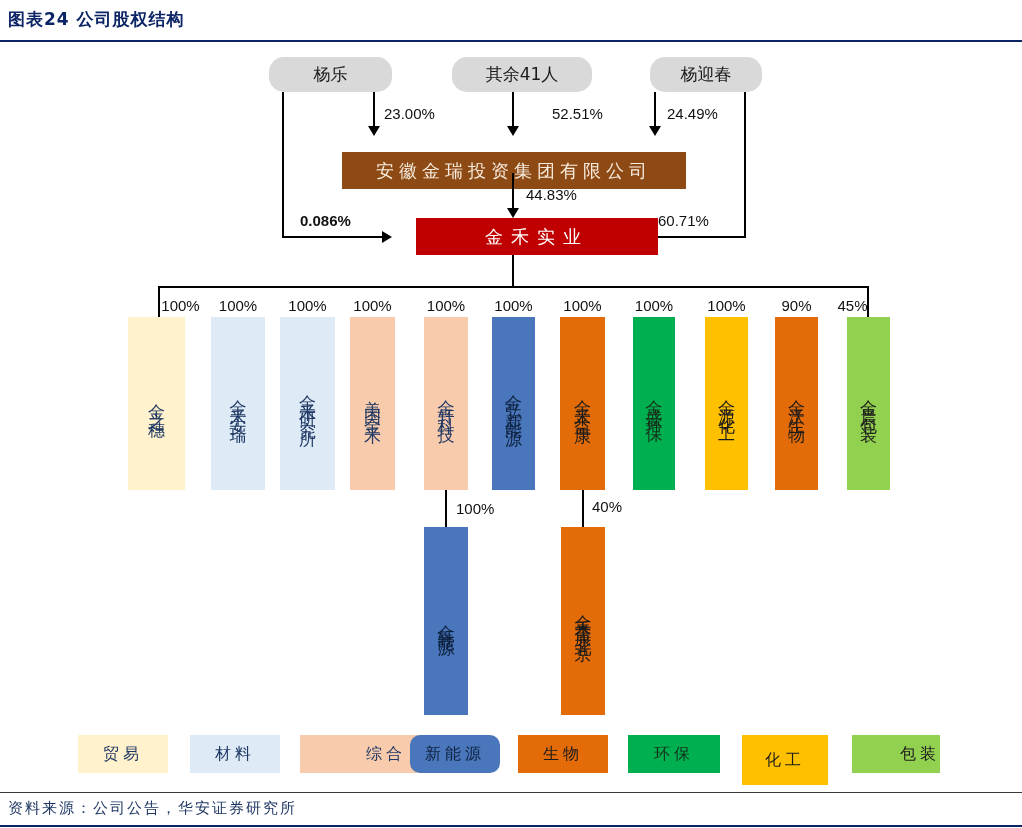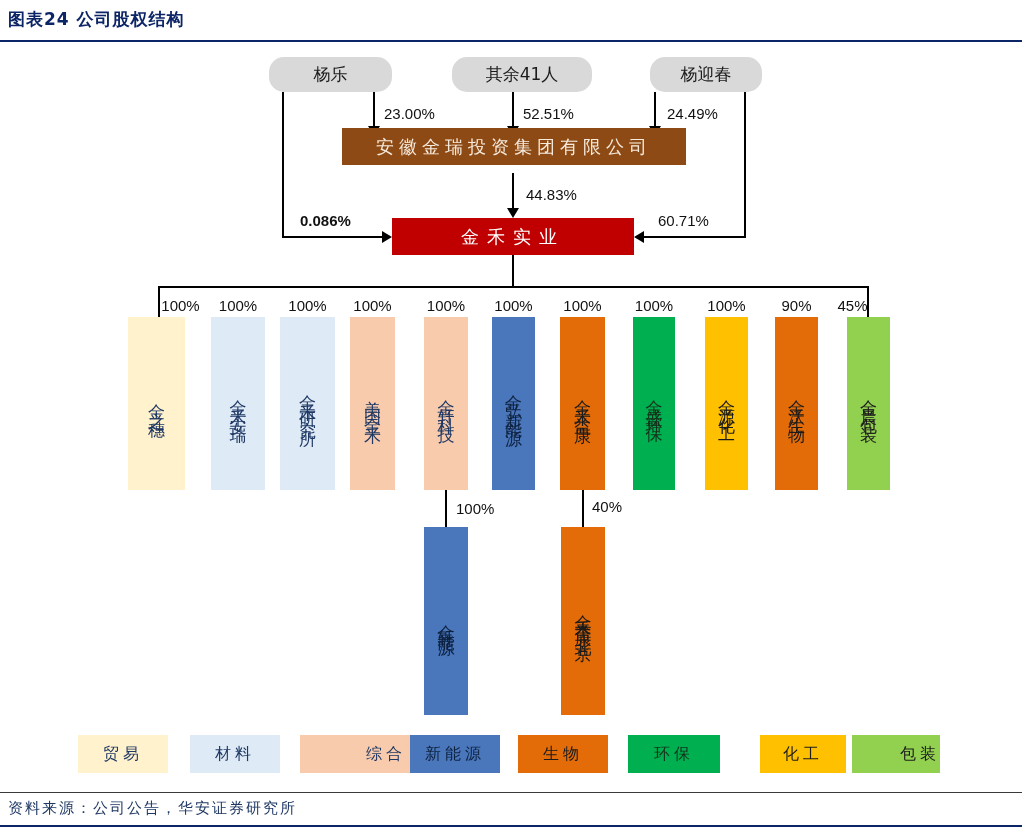--- a/index.html
+++ b/index.html
@@ -4,21 +4,21 @@
 <style>
   html,body{margin:0;padding:0;background:#fff;}
   .page{position:relative;width:1022px;height:828px;background:#fff;overflow:hidden;
         font-family:"DejaVu Sans","Liberation Sans",sans-serif;}
   .title{position:absolute;left:8px;top:8px;font-size:17px;font-weight:bold;color:#0C2566;letter-spacing:1px;}
   .rule{position:absolute;left:0;width:1022px;background:#0C2566;}
   .canvas{position:absolute;left:0;top:44px;width:1022px;height:740px;}
   .nodebox{position:absolute;display:flex;align-items:center;justify-content:center;text-align:center;box-sizing:border-box;}
   .gray{background:#D9D9D9;color:#1a1a1a;font-size:17px;border-radius:15px;}
   .brown{background:#8E4A14;color:#F6EADC;font-size:18px;letter-spacing:5px;}
-  .red{background:#C00000;color:#FFFFFF;font-size:18px;letter-spacing:8px;}
+  .red{background:#C00000;color:#FFFFFF;font-size:18px;letter-spacing:8px;margin-left:24px;}
   .v{position:absolute;width:2px;background:#000;}
   .h{position:absolute;height:2px;background:#000;}
   .ah-down{position:absolute;width:0;height:0;border-left:6px solid transparent;border-right:6px solid transparent;border-top:10px solid #000;}
   .ah-right{position:absolute;width:0;height:0;border-top:6px solid transparent;border-bottom:6px solid transparent;border-left:10px solid #000;}
   .ah-left{position:absolute;width:0;height:0;border-top:6px solid transparent;border-bottom:6px solid transparent;border-right:10px solid #000;}
   .pct{position:absolute;font-family:"Liberation Sans",sans-serif;font-size:15px;color:#111;white-space:nowrap;}
   .pct-c{transform:translateX(-50%);}
   .vtext{writing-mode:vertical-rl;text-orientation:mixed;font-size:17px;letter-spacing:9px;line-height:1;}
   .vtext2{writing-mode:vertical-rl;text-orientation:mixed;font-size:17px;letter-spacing:5px;line-height:1;}
   .legendbox{position:absolute;display:flex;align-items:center;justify-content:center;font-size:16px;letter-spacing:4px;}
@@ -43,27 +43,27 @@
     <div class="nodebox gray" style="left: 650px; top: 13px; width: 112px; height: 35px; background: rgb(217, 217, 217);">
       <span>杨迎春</span>
     </div>
 
     <div class="v" style="left:373px;top:48px;height:36px;"></div>
     <div class="ah-down" style="left:368px;top:82px;"></div>
     <div class="pct" style="left:384px;top:61px;">23.00%</div>
 
     <div class="v" style="left:512px;top:48px;height:36px;"></div>
     <div class="ah-down" style="left:507px;top:82px;"></div>
-    <div class="pct" style="left:523px;top:61px;text-align:center;">52.51%</div>
+    <div class="pct" style="left:552px;top:61px;text-align:center;">52.51%</div>
 
     <div class="v" style="left:654px;top:48px;height:36px;"></div>
     <div class="ah-down" style="left:649px;top:82px;"></div>
     <div class="pct" style="left:667px;top:61px;">24.49%</div>
 
-    <div class="nodebox brown" id="holding-box" style="left: 342px; top: 84px; width: 344px; height: 37px; background: rgb(142, 74, 20);">
+    <div class="nodebox brown" id="holding-box" style="left: 342px; top: 108px; width: 344px; height: 37px; background: rgb(142, 74, 20);">
       <span>安徽金瑞投资集团有限公司</span>
     </div>
 
     <div class="v" style="left:512px;top:129px;height:37px;"></div>
     <div class="ah-down" style="left:507px;top:164px;"></div>
     <div class="pct" style="left:526px;top:142px;">44.83%</div>
 
     <div class="v" style="left:282px;top:48px;height:146px;"></div>
     <div class="h" style="left:282px;top:192px;width:100px;"></div>
     <div class="ah-right" style="left:382px;top:187px;"></div>
@@ -140,30 +140,30 @@
       </div>
       <div class="legendbox" style="left: 190px; top: 691px; width: 90px; height: 38px; background: rgb(222, 235, 247); color: rgb(31, 56, 100);">
         <span>材料</span>
       </div>
       <div class="legendbox" style="left: 78px; top: 691px; width: 90px; height: 38px; background: rgb(255, 242, 204); color: rgb(31, 56, 100);">
         <span>贸易</span>
       </div>
       <div class="legendbox" style="left: 300px; top: 691px; width: 90px; height: 38px; background: rgb(248, 203, 173); color: rgb(31, 56, 100); padding-left: 41px;">
         <span>综合</span>
       </div>
-      <div class="legendbox" style="left: 410px; top: 691px; width: 90px; height: 38px; background: rgb(74, 119, 188); color: rgb(14, 34, 64);">
+      <div class="legendbox" style="left: 410px; top: 691px; width: 90px; height: 38px; background: rgb(74, 119, 188); color: rgb(14, 34, 64); border-radius: 10px;">
         <span>新能源</span>
       </div>
       <div class="legendbox" style="left: 628px; top: 691px; width: 92px; height: 38px; background: rgb(0, 176, 80); color: rgb(20, 48, 27);">
         <span>环保</span>
       </div>
       <div class="legendbox" style="left: 518px; top: 691px; width: 90px; height: 38px; background: rgb(227, 108, 9); color: rgb(27, 27, 27);">
         <span>生物</span>
       </div>
-      <div class="legendbox" style="left: 760px; top: 691px; width: 86px; height: 38px; background: rgb(255, 192, 0); color: rgb(27, 27, 27); justify-content: center;">
+      <div class="legendbox" style="left: 742px; top: 691px; width: 86px; height: 50px; background: rgb(255, 192, 0); color: rgb(27, 27, 27); justify-content: center;">
         <span>化工</span>
       </div>
       <div class="legendbox" style="left: 852px; top: 691px; width: 88px; height: 38px; background: rgb(146, 208, 80); color: rgb(27, 27, 27); justify-content: flex-end;">
         <span>包装</span>
       </div>
     </div>
 
   <div class="foot-rule"></div>
   <div class="source">资料来源：公司公告，华安证券研究所</div>
   <div class="rule" style="top:825px;height:2px;"></div>

